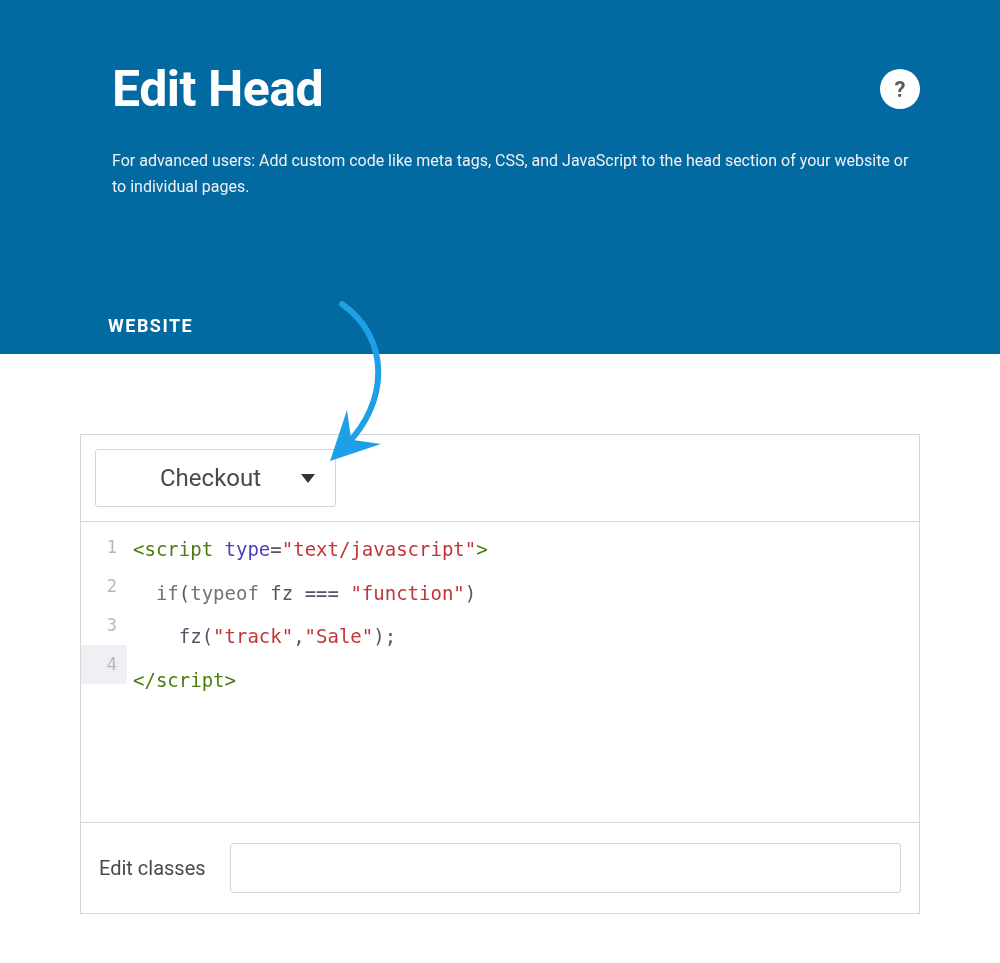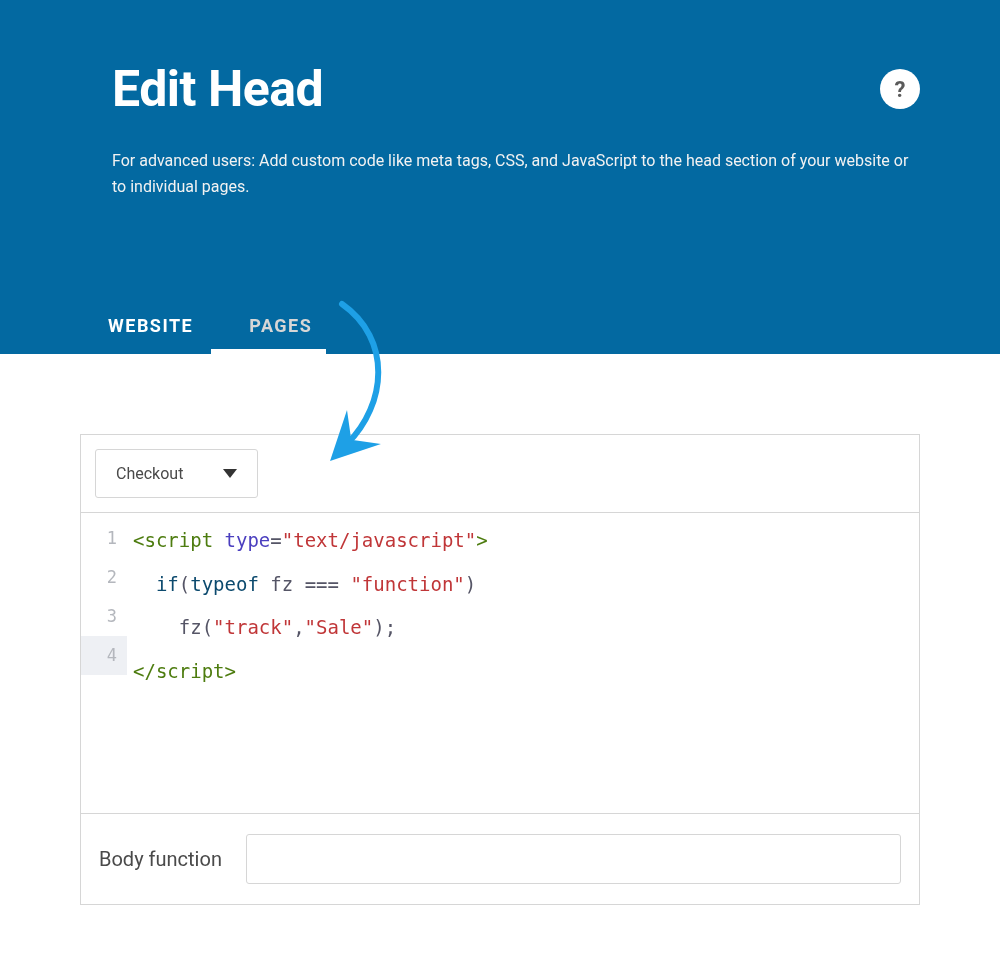--- a/index.html
+++ b/index.html
@@ -92,22 +92,23 @@
   .page-select {
     display: inline-flex;
     align-items: center;
     border: 1px solid #d6d6d6;
     border-radius: 3px;
     padding: 14px 20px;
     cursor: pointer;
     gap: 40px;
   }
   .page-select-label {
-    font-size: 16px;
+    font-size: 24px;
     color: #4a4a4a;
+    margin-left: 44px;
   }
   .caret-down {
     width: 0; height: 0;
     border-left: 7px solid transparent;
     border-right: 7px solid transparent;
     border-top: 9px solid #333;
   }
 
   .code-area {
     font-family: ui-monospace, SFMono-Regular, Menlo, Consolas, monospace;
@@ -128,21 +129,21 @@
   .gutter div.hl { background: #eef0f4; }
   .code-lines {
     position: absolute;
     left: 52px; right: 10px; top: 6px;
     white-space: pre;
     color: #556;
   }
   .code-lines span.tag { color: #4d7c0f; }
   .code-lines span.attr { color: #4b3fbf; }
   .code-lines span.str { color: #c03638; }
-  .code-lines span.kw  { color: #0c4a6e; text-align: center; }
+  .code-lines span.kw  { color: #737373; text-align: center; }
   .code-lines span.op  { color: #556; }
 
   .body-classes-row {
     border-top: 1px solid #d6d6d6;
     display: flex;
     align-items: center;
     padding: 20px 18px;
     gap: 24px;
   }
   .body-classes-label {
@@ -170,21 +171,20 @@
 
 <div class="header">
   <div class="title-row">
     <h1 class="page-title">Edit Head</h1>
     <div class="help-badge">?</div>
   </div>
   <p class="subtitle">For advanced users: Add custom code like meta tags, CSS, and JavaScript to the head section of your website or to individual pages.</p>
 
   <div class="tabs">
     <div class="tab active">WEBSITE</div>
-    <div class="tab underline">PAGES</div>
   </div>
 </div>
 
 <div class="content">
 
   <svg class="arrow-svg" width="120" height="200">
     <defs>
       <marker id="ah" markerWidth="12" markerHeight="12" refX="6" refY="6" orient="auto">
         <path d="M2,2 L10,6 L2,10 L5,6 Z" fill="#1ea0e6"></path>
       </marker>
@@ -204,18 +204,18 @@
       <div class="gutter" id="gutter">
           <div>1</div>
           <div>2</div>
           <div>3</div>
           <div class="hl">4</div>
         </div>
       <div class="code-lines" id="codelines"><div><span class="tag">&lt;script</span> <span class="attr">type</span><span class="op">=</span><span class="str">"text/javascript"</span><span class="tag">&gt;</span></div><div>  <span class="kw">if</span>(<span class="kw">typeof</span> fz <span class="op">===</span> <span class="str">"function"</span>)</div><div>    fz(<span class="str">"track"</span>,<span class="str">"Sale"</span>);</div><div><span class="tag">&lt;/script&gt;</span></div></div>
     </div>
 
     <div class="body-classes-row">
-      <div class="body-classes-label">Body function</div>
+      <div class="body-classes-label">Edit classes</div>
       <input class="body-classes-input" type="text" value="" style="">
     </div>
   </div>
 
 </div>
 
 </body></html>

